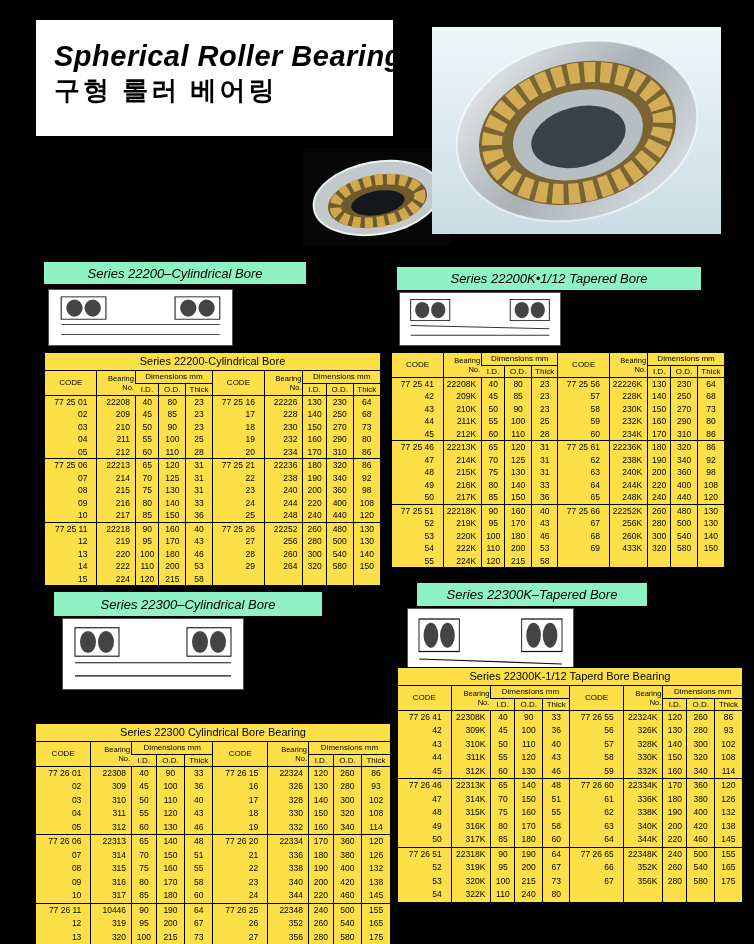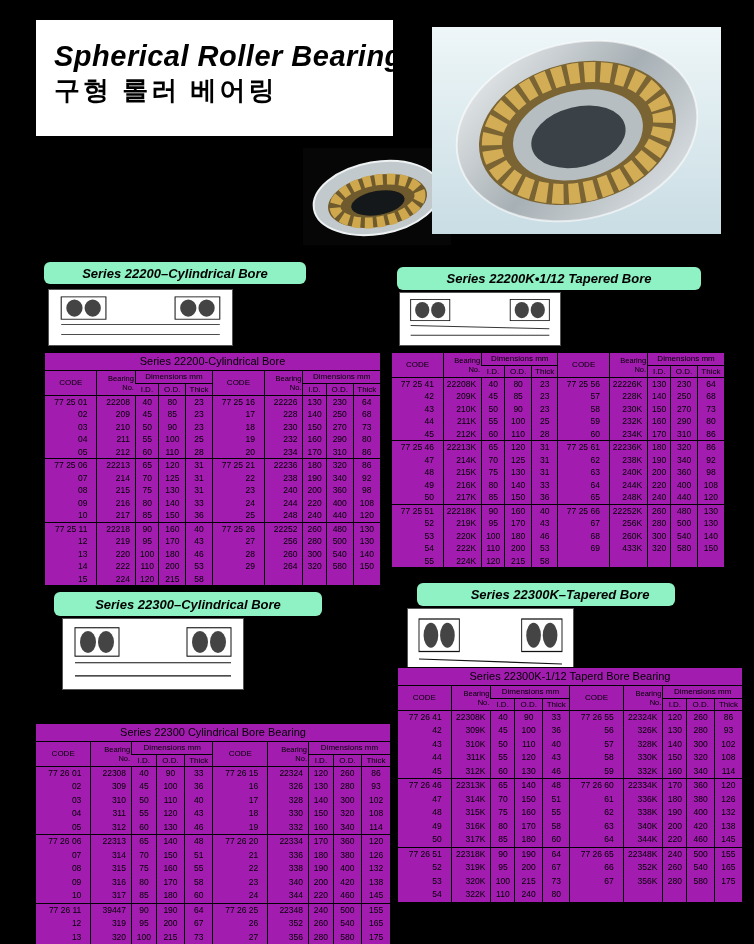--- a/index.html
+++ b/index.html
@@ -16,40 +16,39 @@
   .title-en{font-size:29px;font-weight:bold;font-style:italic;letter-spacing:.5px;white-space:nowrap;}
   .title-ko{font-size:26px;font-weight:bold;letter-spacing:3px;}
 
   .photo-small{left:303px;top:148px;width:148px;height:97px;}
   .photo-large{left:432px;top:27px;width:289px;height:207px;}
   .photo svg{display:block;}
 
   
   .series-label{
     background:var(--label-green,#8ff2c4);
-    font-weight:bold;font-style:italic;font-size:13px;
+    font-weight:normal;font-style:italic;font-size:13px;
     display:flex;align-items:center;justify-content:center;
     white-space:nowrap;
-    border-radius:6px;
   }
   .s1-label{left:44px;top:262px;width:262px;height:22px;}
   .s2-label{left:397px;top:267px;width:304px;height:23px;}
   .s3-label{left:54px;top:592px;width:268px;height:24px;}
-  .s4-label{left:417px;top:583px;width:230px;height:23px;padding-left:28px;}
+  .s4-label{left:417px;top:583px;width:230px;height:23px;}
 
   
   .diagram{background:#fff;border:1px solid #555;box-sizing:border-box;}
   .diagram svg{width:100%;height:100%;display:block;}
   .s1-diagram{left:48px;top:289px;width:185px;height:57px;}
   .s2-diagram{left:399px;top:292px;width:162px;height:54px;}
   .s3-diagram{left:62px;top:618px;width:182px;height:72px;}
   .s4-diagram{left:407px;top:608px;width:167px;height:82px;}
 
   
-  .table-panel{background:#a21caf;box-sizing:border-box;border:1px solid #000;}
+  .table-panel{background:#fde047;box-sizing:border-box;border:1px solid #000;}
   .s1-table{left:44px;top:352px;width:337px;}
   .s2-table{left:391px;top:352px;width:334px;}
   .s3-table{left:35px;top:723px;width:356px;}
   .s4-table{left:397px;top:667px;width:346px;}
 
   .table-title{font-size:11px;text-align:center;height:17px;line-height:17px;
     border-bottom:1px solid #000;white-space:nowrap;overflow:hidden;}
 
   table.bearing-table{border-collapse:collapse;table-layout:fixed;width:100%;font-size:8.5px;}
   .bearing-table th,.bearing-table td{
@@ -764,21 +763,21 @@
           <td class="cell-num">180</td>
           <td class="cell-num">60</td>
           <td class="cell-code">24</td>
           <td class="cell-bearing">344</td>
           <td class="cell-num">220</td>
           <td class="cell-num">460</td>
           <td class="cell-num">145</td>
         </tr>
         <tr class="block-start">
           <td class="cell-code">77 26 11</td>
-          <td class="cell-bearing">39447</td>
+          <td class="cell-bearing">10446</td>
           <td class="cell-num">90</td>
           <td class="cell-num">190</td>
           <td class="cell-num">64</td>
           <td class="cell-code">77 26 25</td>
           <td class="cell-bearing">22348</td>
           <td class="cell-num">240</td>
           <td class="cell-num">500</td>
           <td class="cell-num">155</td>
         </tr>
         <tr>

